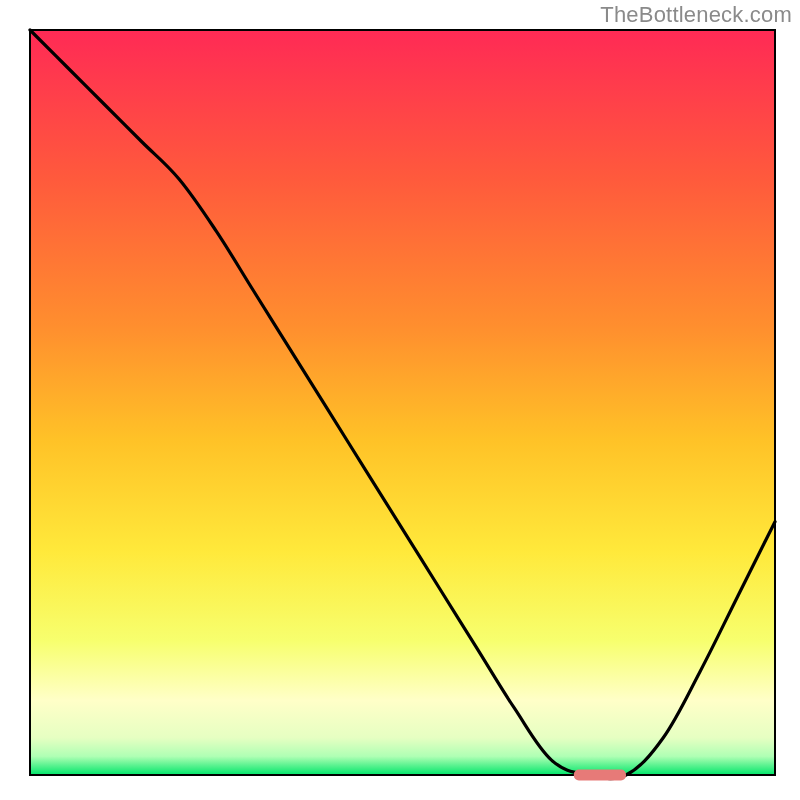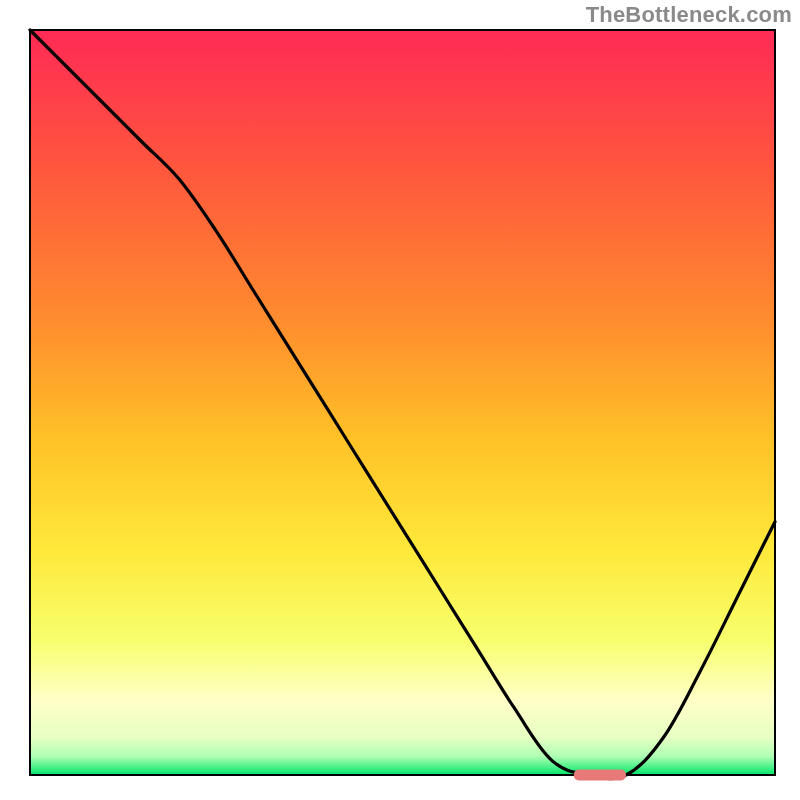--- a/index.html
+++ b/index.html
@@ -15,21 +15,21 @@
     position: relative;
     width: 800px;
     height: 800px;
   }
   .watermark {
     position: absolute;
     top: 2px;
     right: 8px;
     font-size: 22px;
     color: #8a8a8a;
-    font-weight: 700;
+    font-weight: 400;
     letter-spacing: 0.2px;
   }
   svg {
     position: absolute;
     left: 0;
     top: 0;
   }
 </style>
 </head>
 <body>

